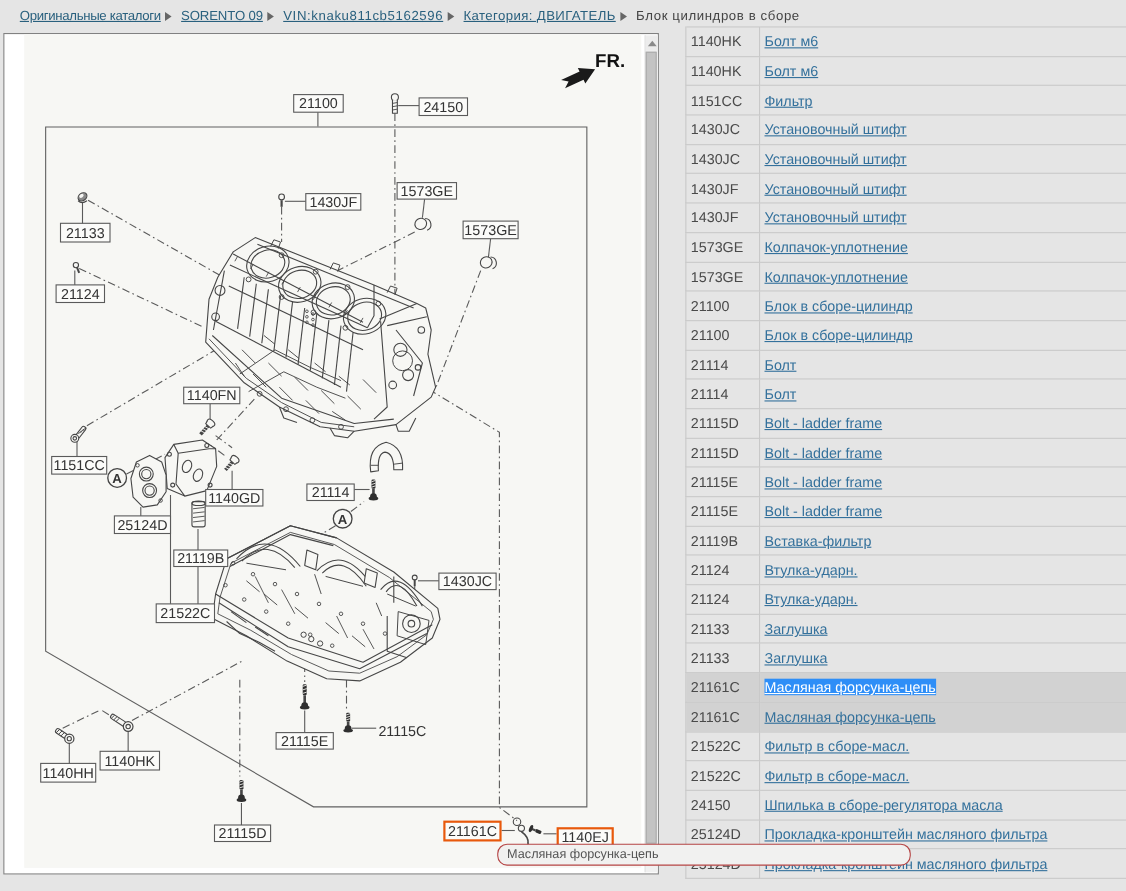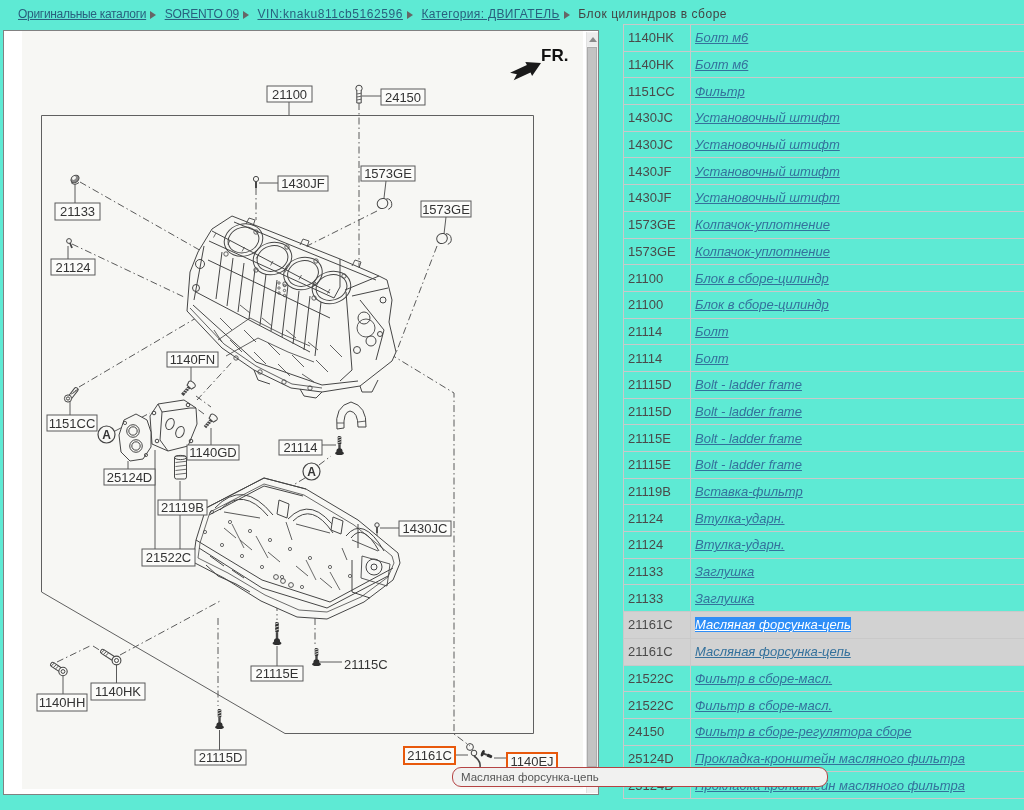--- a/index.html
+++ b/index.html
@@ -1,29 +1,29 @@
 <!DOCTYPE html>
 <html><head>
 <meta charset="utf-8">
 <style>
 html,body{margin:0;padding:0;background:#fff;font-family:"Liberation Sans",sans-serif;}
-#page{position:relative;width:1024px;height:810px;overflow:hidden;background:#5eead4;}
+#page{position:relative;width:1024px;height:810px;overflow:hidden;background:#e5e5e5;}
 .crumbs{position:absolute;left:18px;top:7px;font-size:12px;letter-spacing:-0.15px;color:#333;white-space:nowrap;}
 .crumbs a{color:#29607e;text-decoration:underline;}
 .sep{display:inline-block;width:0;height:0;border-left:6px solid #666;border-top:4px solid transparent;border-bottom:4px solid transparent;margin:0 8.5px 0 4px;vertical-align:-1px;}
 #dwrap{position:absolute;left:3px;top:30px;width:594px;height:763px;border:1px solid #818181;background:#fff;}
 #dimg{position:absolute;left:18px;top:0px;width:561px;height:758px;background:#f7f7f4;}
 #sbtrack{position:absolute;left:582px;top:1px;width:11px;height:761px;background:#f1f1f1;border-left:1px solid #e2e2e2;}
 #sbup{position:absolute;left:0px;top:1px;width:11px;height:13px;background:#ececec;}
 #sbup:after{content:"";position:absolute;left:2px;top:4px;width:0;height:0;border-bottom:5px solid #8a8a8a;border-left:4px solid transparent;border-right:4px solid transparent;}
 #sbthumb{position:absolute;left:0px;top:15px;width:10px;height:720px;background:#c3c3c3;border:1px solid #ababab;box-sizing:border-box;}
 #ptable{position:absolute;left:623px;top:24px;width:401px;border-collapse:collapse;table-layout:fixed;border-top:1px solid #c9c9c9;}
 #ptable td{height:25.7px;padding:0 0 0 4px;border-bottom:1px solid #c9c9c9;font-size:13px;vertical-align:middle;overflow:hidden;white-space:nowrap;}
 #ptable td.pn{width:62px;border-left:1px solid #c9c9c9;border-right:1px solid #c9c9c9;color:#4a4a4a;}
-#ptable a{color:#34719c;text-decoration:underline;font-style:italic;}
+#ptable a{color:#34719c;text-decoration:underline;}
 #ptable tr.hl td{background:#d2d2d2;}
 #ptable span.sel{background:#2e8ef7;color:#fff;}
 #ptable span.sel a{color:#fff;}
 #tooltip{position:absolute;left:452px;top:767px;width:366px;height:18px;background:#f1f1f0;border:1.5px solid #b54444;border-radius:9px;font-size:11.5px;color:#555;line-height:18px;padding-left:8px;z-index:10;}
 #dsvg{position:absolute;left:0;top:0;z-index:5;}
 </style>
 </head>
 <body>
 <div id="page">
 <div class="crumbs"><a href="#" style="letter-spacing:-0.3px;">Оригинальные каталоги</a><span class="sep"></span><a href="#">SORENTO 09</a><span class="sep"></span><a href="#" style="letter-spacing:0.55px;">VIN:knaku811cb5162596</a><span class="sep"></span><a href="#" style="letter-spacing:0.35px;">Категория: ДВИГАТЕЛЬ</a><span class="sep"></span><span style="color:#444;letter-spacing:0.55px;">Блок цилиндров в сборе</span></div>
@@ -501,21 +501,21 @@
 <tr>
           <td class="pn">21522C</td>
           <td><a href="#">Фильтр в сборе-масл.</a></td>
         </tr>
 <tr>
           <td class="pn">21522C</td>
           <td><a href="#">Фильтр в сборе-масл.</a></td>
         </tr>
 <tr>
           <td class="pn">24150</td>
-          <td><a href="#">Фильтр в сборе-регулятора сборе</a></td>
+          <td><a href="#">Шпилька в сборе-регулятора масла</a></td>
         </tr>
 <tr>
           <td class="pn">25124D</td>
           <td><a href="#">Прокладка-кронштейн масляного фильтра</a></td>
         </tr>
 <tr>
           <td class="pn">25124D</td>
           <td><a href="#">Прокладка-кронштейн масляного фильтра</a></td>
         </tr>
 </tbody>

